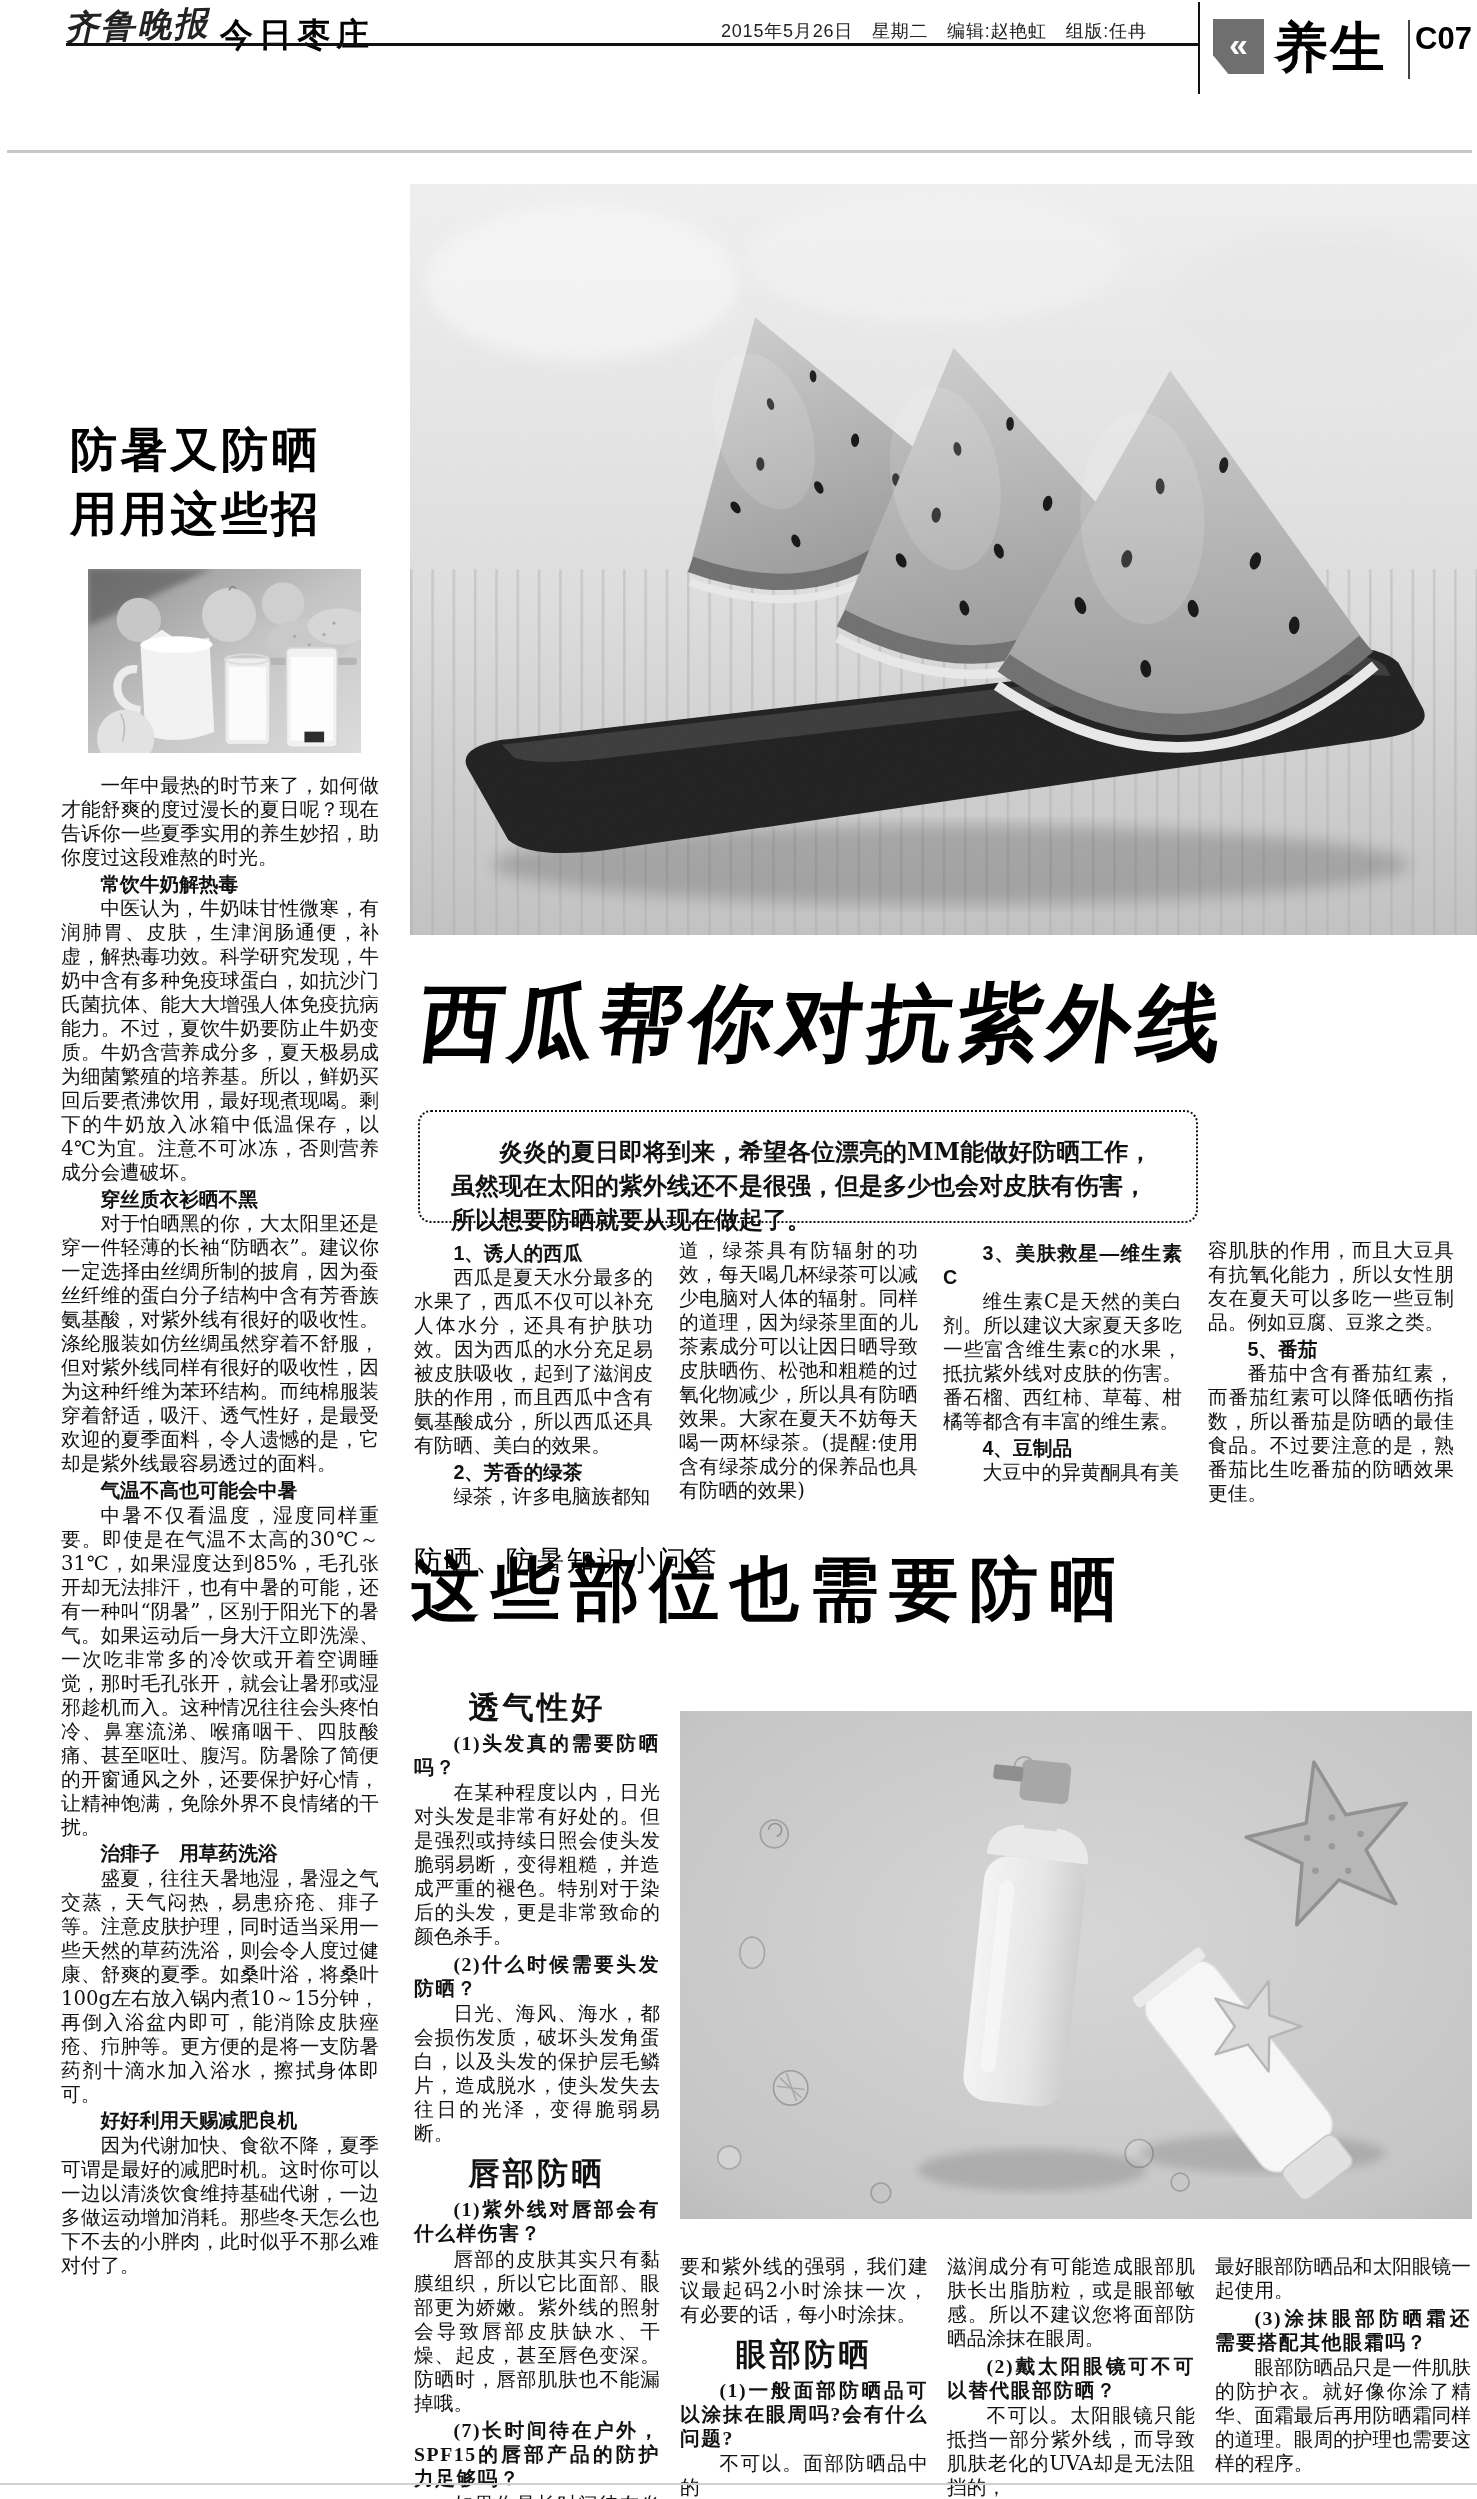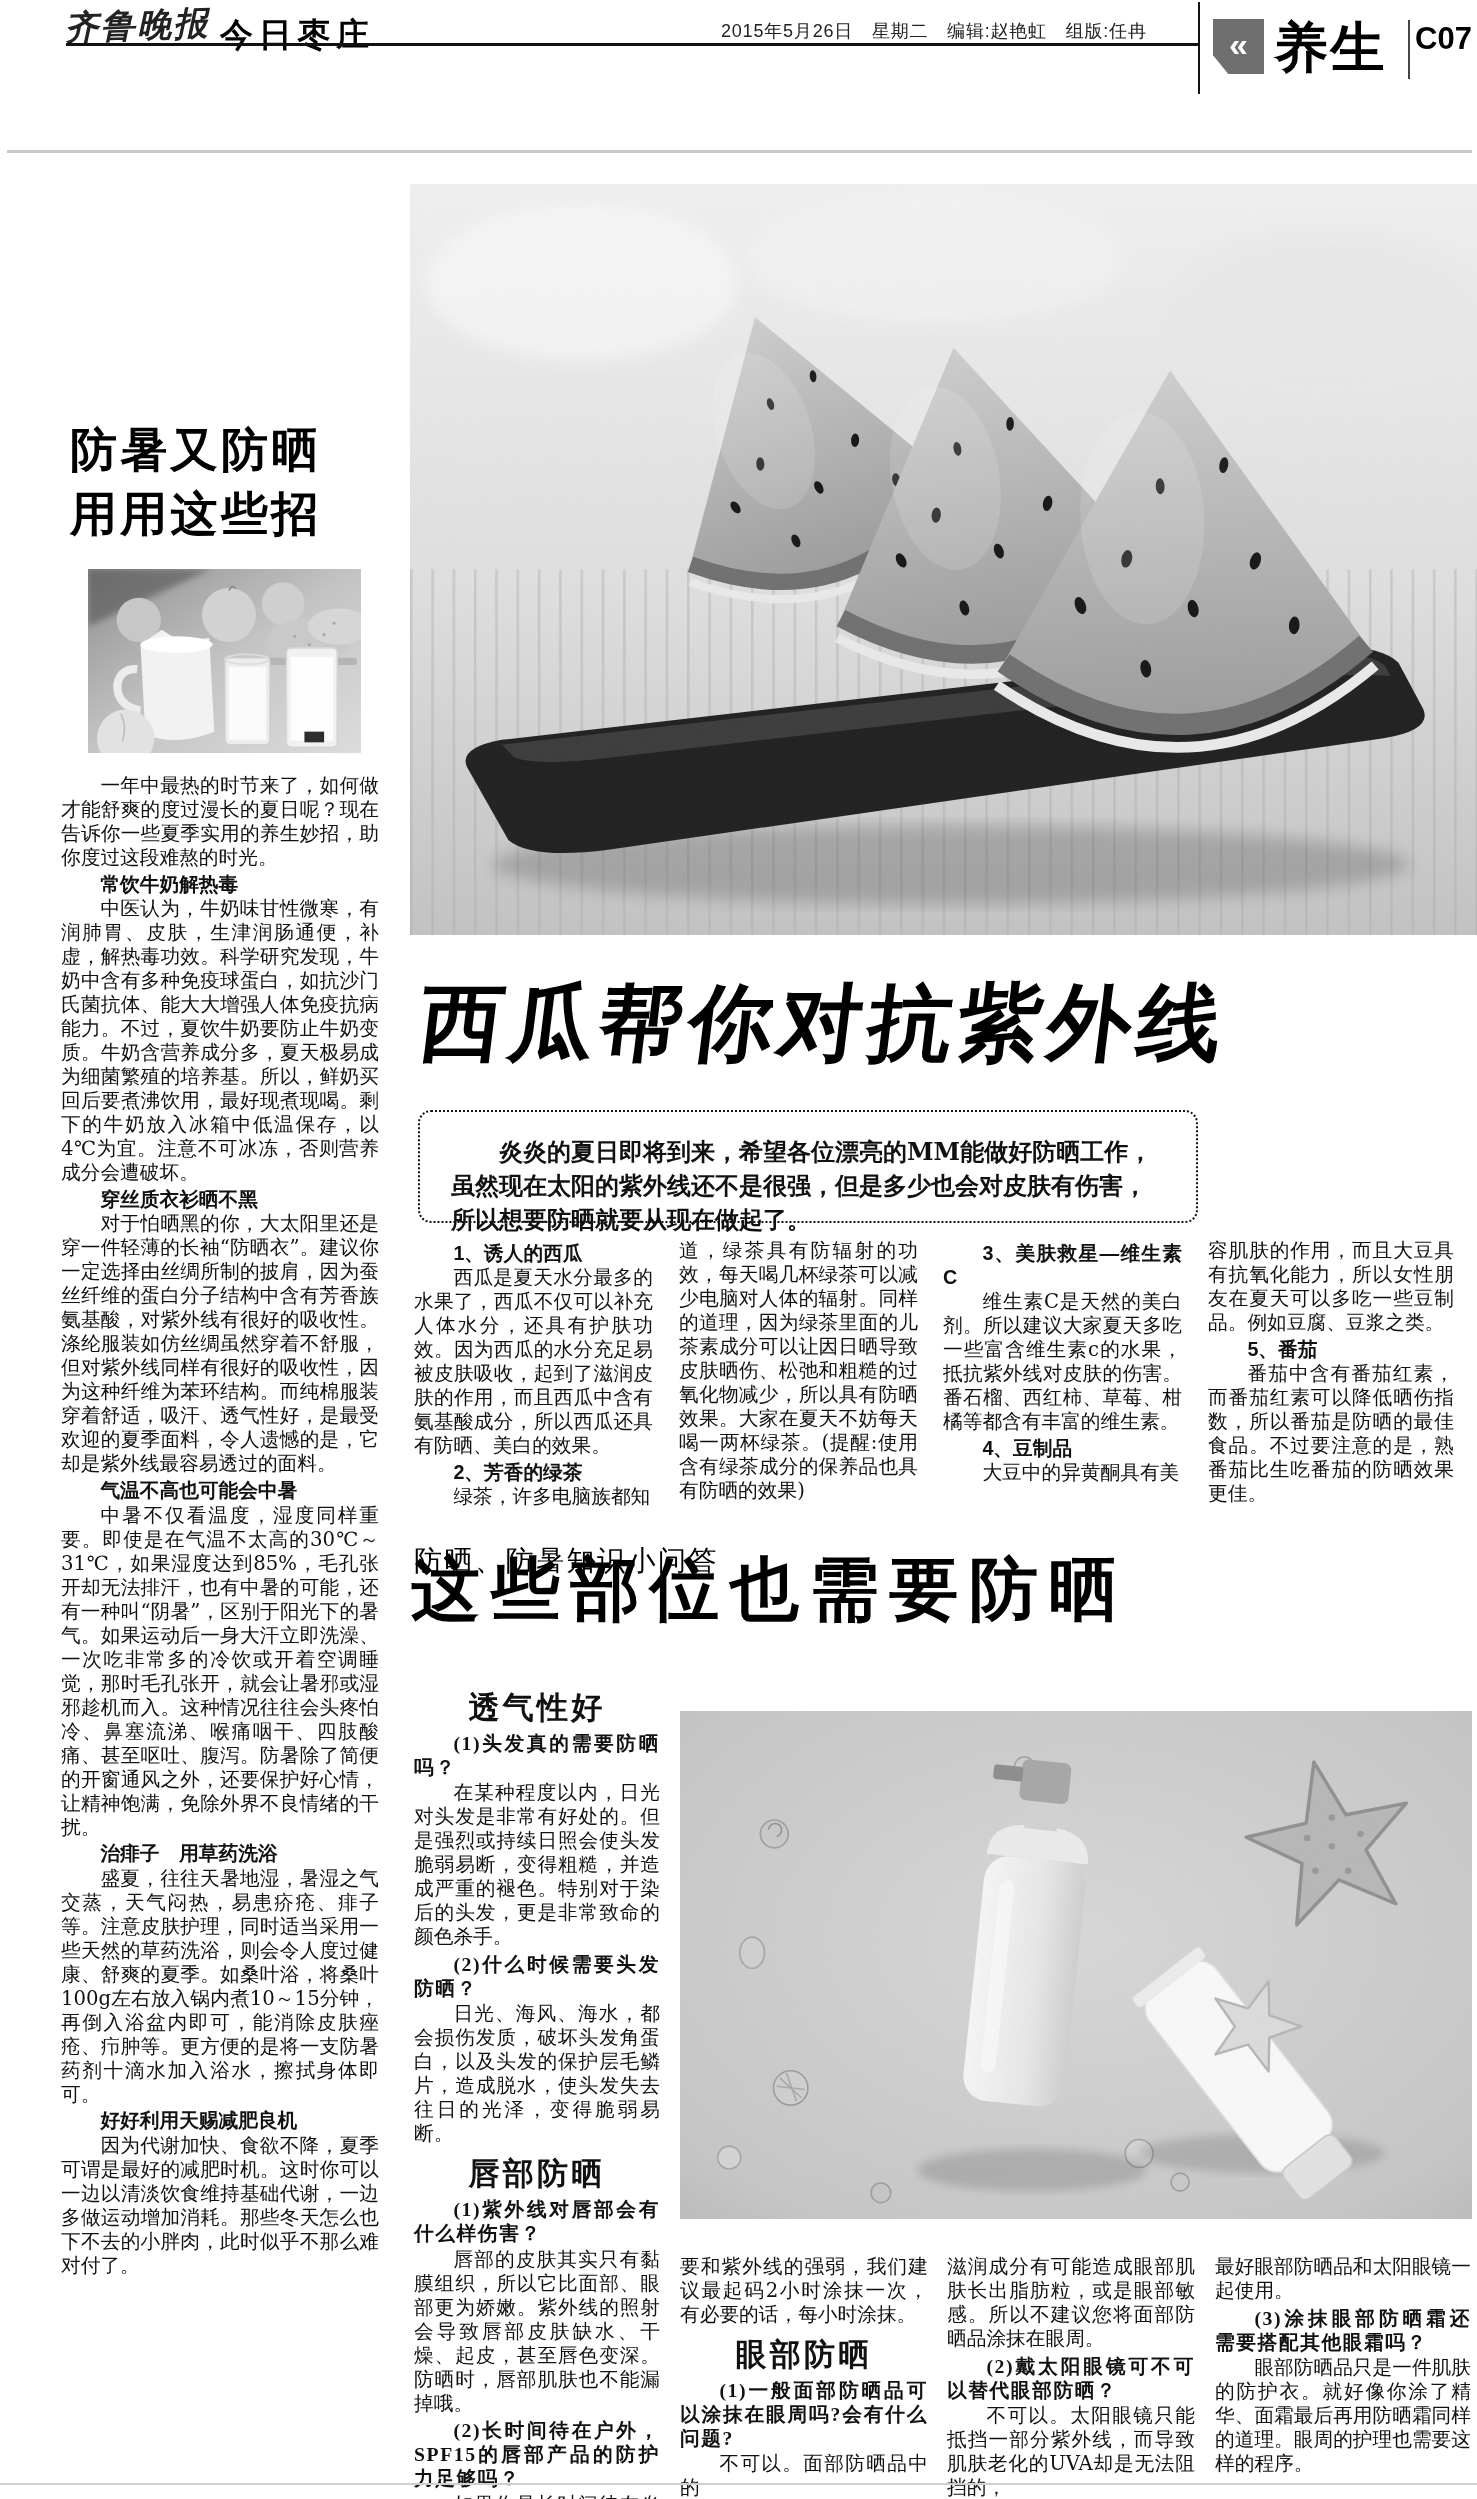--- a/index.html
+++ b/index.html
@@ -222,21 +222,21 @@
   <div class="abs a2col1">
 
   <p class="b-head">透气性好</p>
       <p class="b-q">(1)头发真的需要防晒吗？</p>
       <p class="b-p">在某种程度以内，日光对头发是非常有好处的。但是强烈或持续日照会使头发脆弱易断，变得粗糙，并造成严重的褪色。特别对于染后的头发，更是非常致命的颜色杀手。</p>
       <p class="b-q">(2)什么时候需要头发防晒？</p>
       <p class="b-p">日光、海风、海水，都会损伤发质，破坏头发角蛋白，以及头发的保护层毛鳞片，造成脱水，使头发失去往日的光泽，变得脆弱易断。</p>
       <p class="b-head">唇部防晒</p>
       <p class="b-q">(1)紫外线对唇部会有什么样伤害？</p>
       <p class="b-p">唇部的皮肤其实只有黏膜组织，所以它比面部、眼部更为娇嫩。紫外线的照射会导致唇部皮肤缺水、干燥、起皮，甚至唇色变深。防晒时，唇部肌肤也不能漏掉哦。</p>
-      <p class="b-q">(2)长时间待在户外，SPF15的唇部产品的防护力足够吗？</p>
+      <p class="b-q">(7)长时间待在户外，SPF15的唇部产品的防护力足够吗？</p>
       <p class="b-p">如果你是长时间待在炎热的户外，SPF15要保持一天是明显不够的。根据每个人的需</p>
     </div>
 
   <svg class="abs ss-photo" viewBox="0 0 966 620" preserveAspectRatio="none">
     <defs>
       <radialGradient id="sand" cx="0.5" cy="0.45" r="0.9">
         <stop offset="0" stop-color="#d8d8d8"></stop>
           <stop offset="0.7" stop-color="#c6c6c6"></stop>
           <stop offset="1" stop-color="#aeaeae"></stop>
       </radialGradient>

